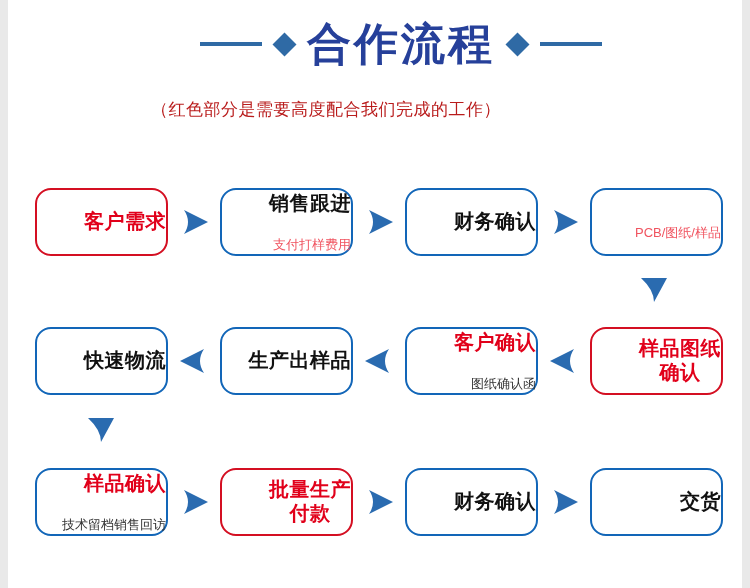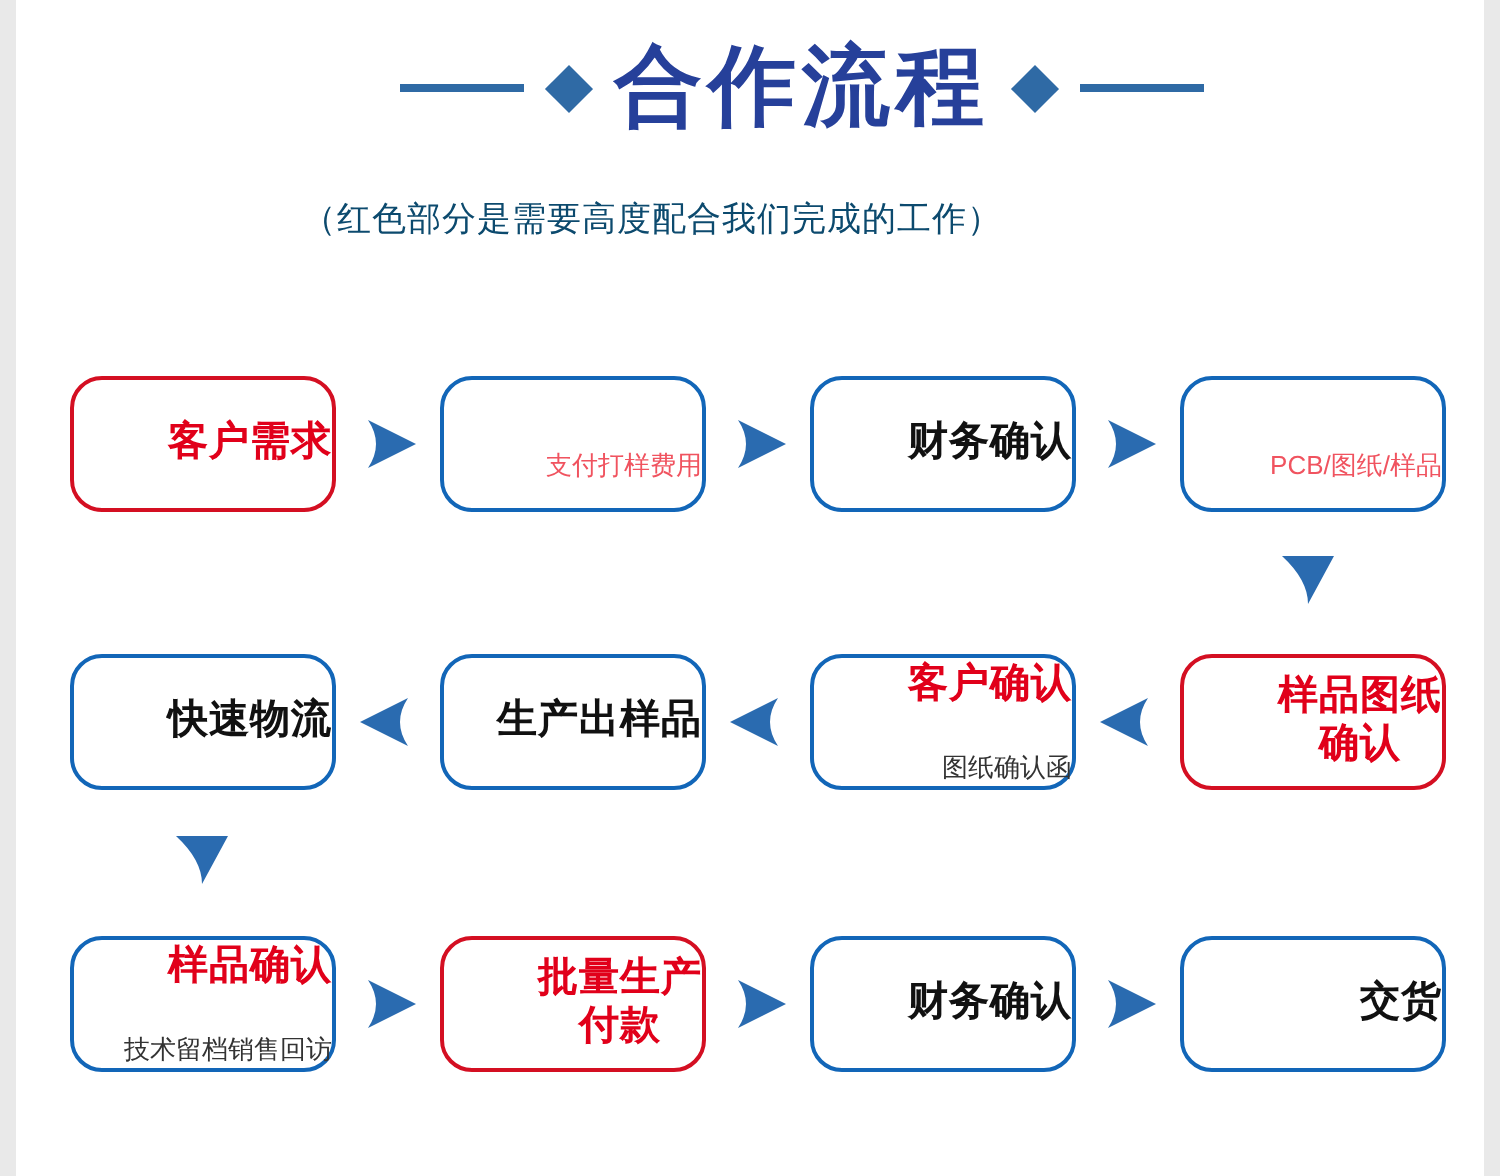--- a/index.html
+++ b/index.html
@@ -60,21 +60,21 @@
     line-height: 1;
     white-space: nowrap;
   }
   .subtitle {
     position: absolute;
     left: 0;
     top: 98px;
     width: 636px;
     text-align: center;
     font-size: 17px;
-    color: #0c4a6e;
+    color: #b91c1c;
     letter-spacing: 0.5px;
     white-space: nowrap;
   }
 
   
   .row {
     position: absolute;
     left: 0;
     width: 734px;
     height: 92px;
@@ -170,20 +170,21 @@
         <div class="edge-pad"></div>
         <div class="node red">
           <div class="main red-text">客户需求</div>
         </div>
         <div class="gap">
           <svg class="arrow" viewBox="0 0 32 30" xmlns="http://www.w3.org/2000/svg">
             <path d="M6 3 L30 15 L6 27 Q14 15 6 3 Z"></path>
           </svg>
         </div>
         <div class="node">
+          <div class="main">销售跟进</div>
           <div class="sub">支付打样费用</div>
         </div>
         <div class="gap">
           <svg class="arrow" viewBox="0 0 32 30" xmlns="http://www.w3.org/2000/svg">
             <path d="M6 3 L30 15 L6 27 Q14 15 6 3 Z"></path>
           </svg>
         </div>
         <div class="node">
           <div class="main">财务确认</div>
         </div>

